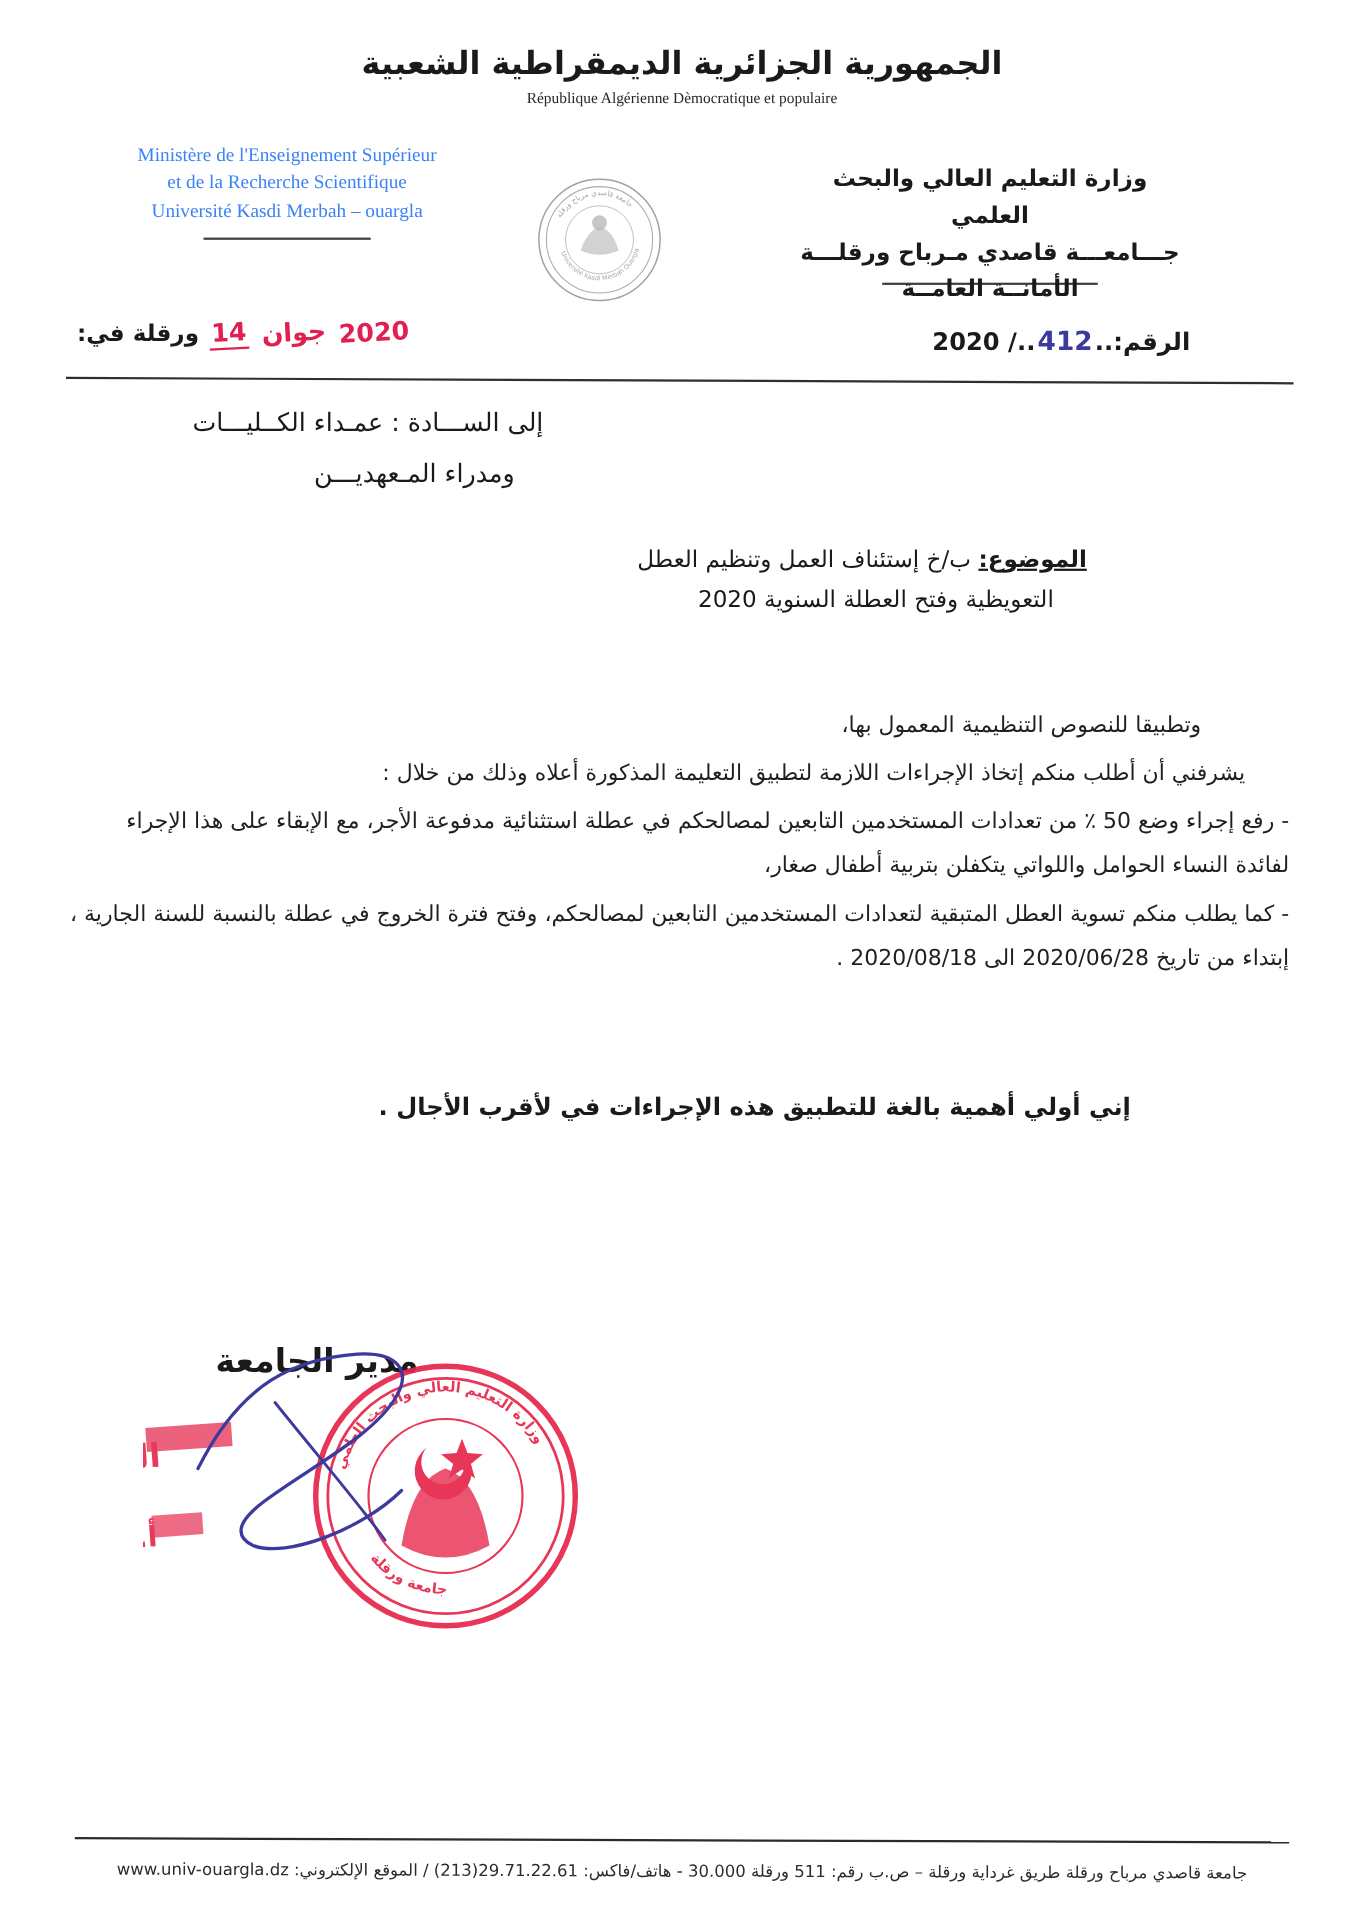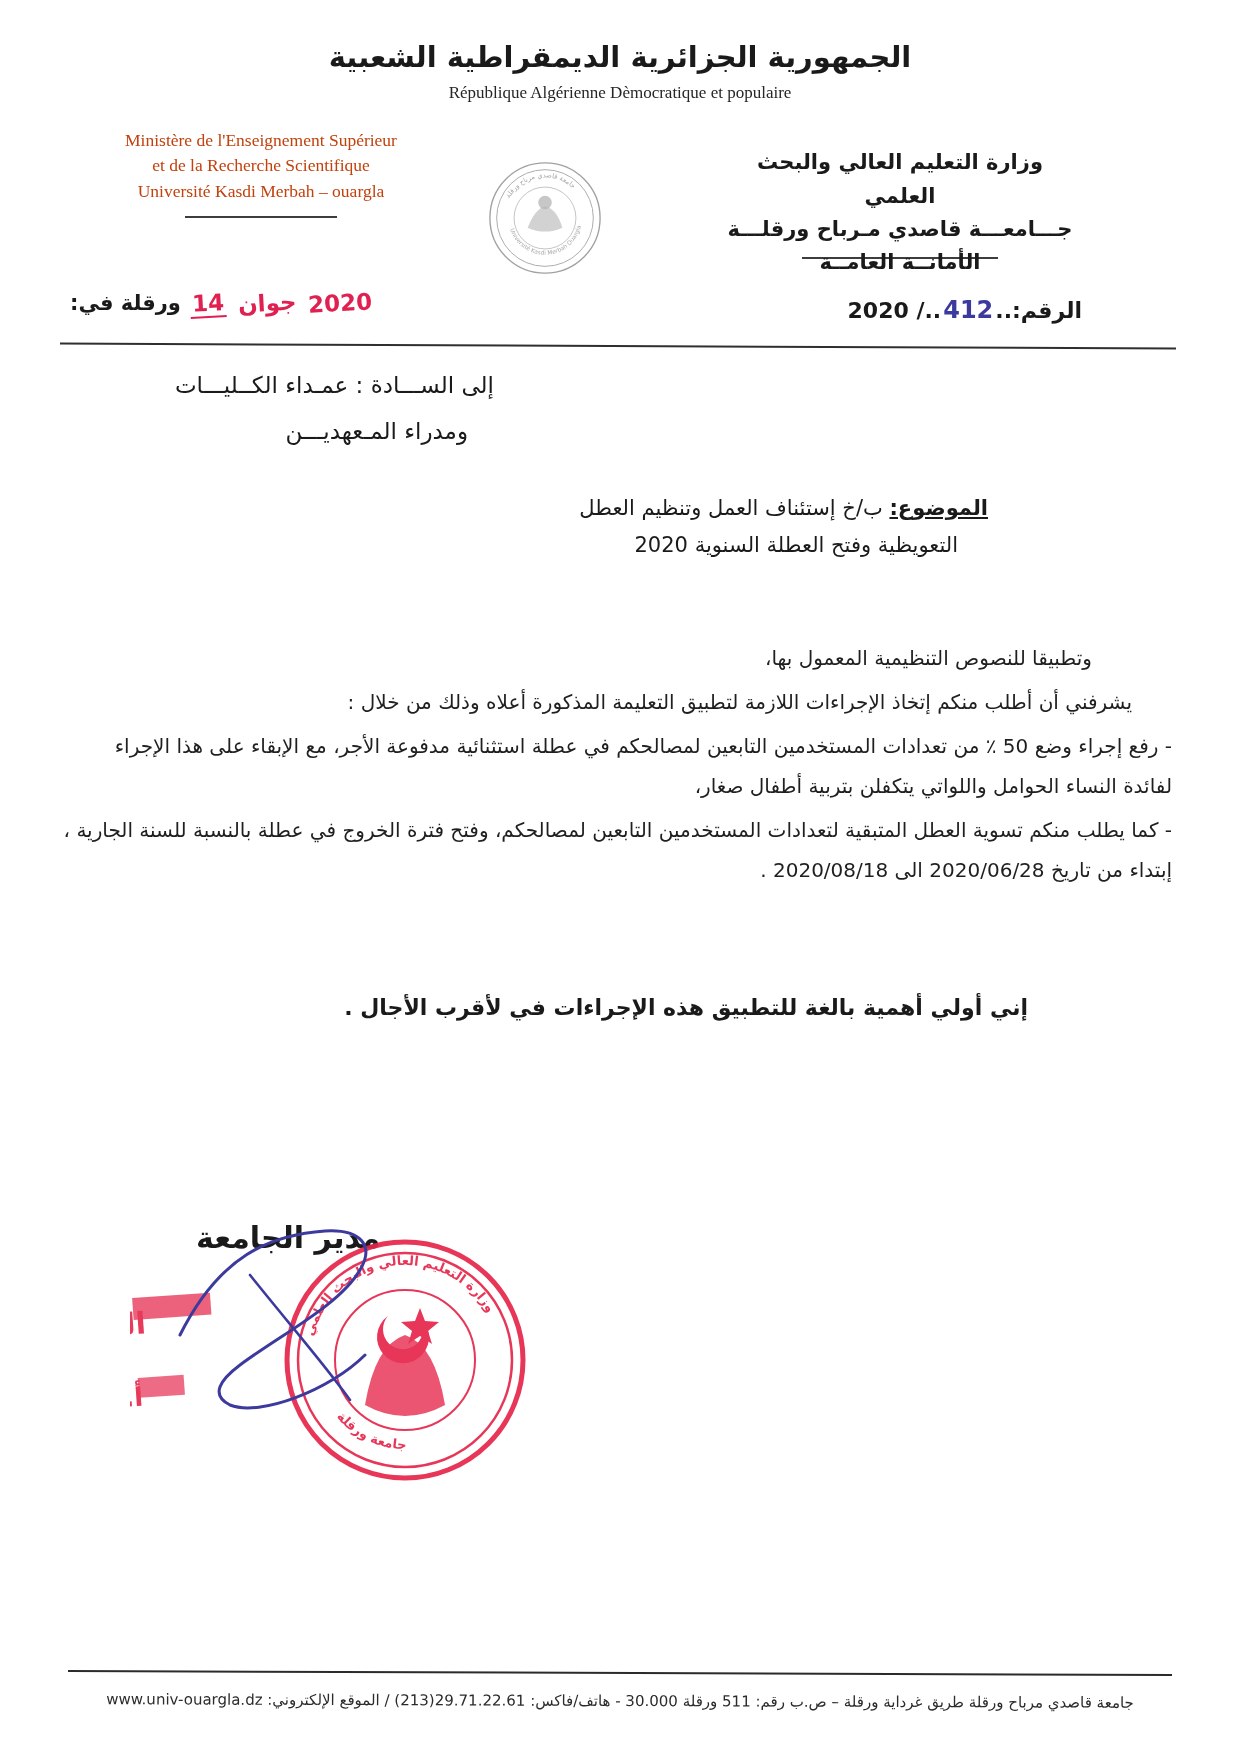--- a/index.html
+++ b/index.html
@@ -30,36 +30,36 @@
     font-family: "DejaVu Sans", sans-serif;
     font-size: 29px;
     font-weight: bold;
     letter-spacing: 1px;
     color: #1a1a1a;
     direction: rtl;
     line-height: 1.35;
   }
   .national-fr {
     font-family: "Liberation Serif", serif;
-    font-size: 17px;
+    font-size: 14px;
     color: #262626;
     margin-top: 6px;
   }
 
   
   .ministry-fr {
     position: absolute;
     top: 128px;
     left: 96px;
     width: 330px;
     text-align: center;
     font-family: "Liberation Serif", serif;
     font-size: 17.5px;
     line-height: 1.45;
-    color: #c2410c;
+    color: #3b82f6;
   }
   .ministry-fr .rule {
     margin: 12px auto 0 auto;
     width: 152px;
     height: 2px;
     background: #3d3d3d;
   }
 
   .ministry-ar {
     position: absolute;

